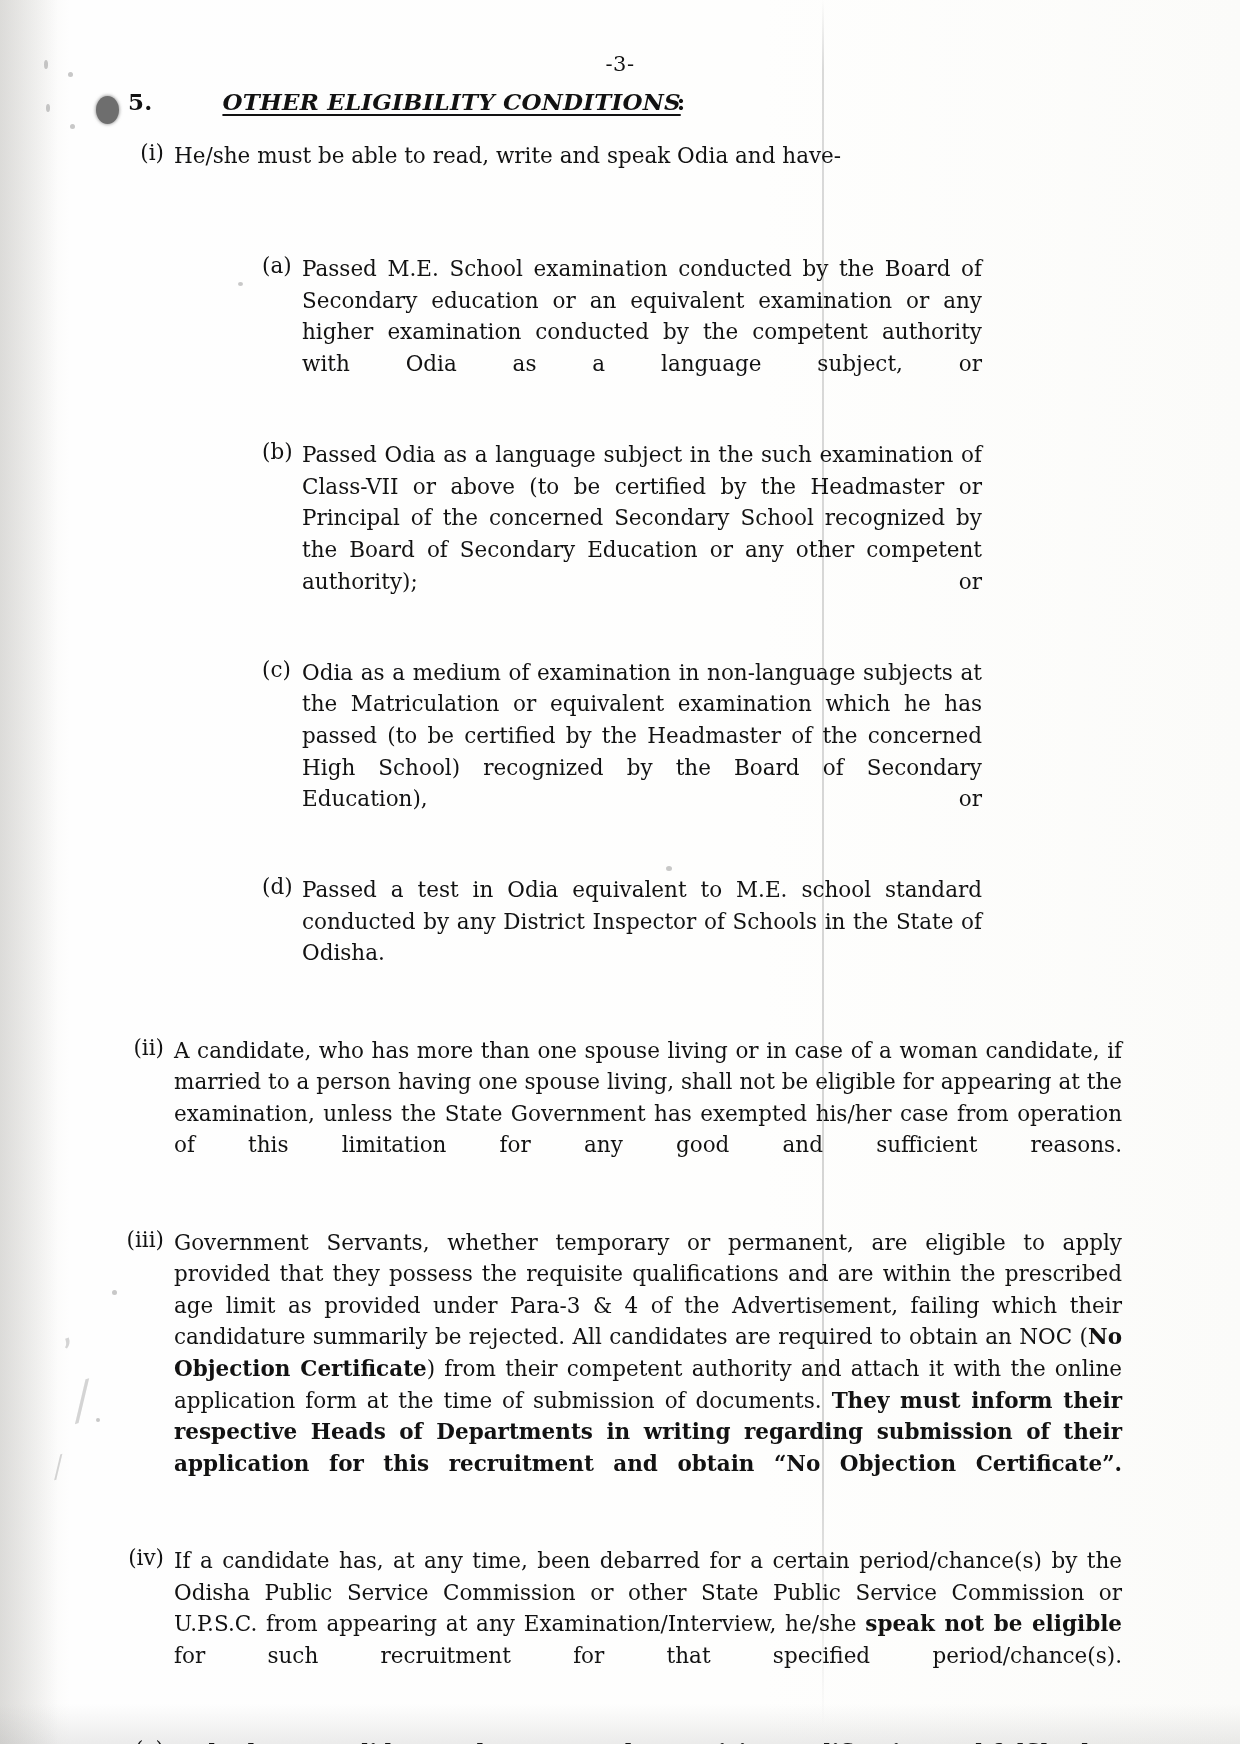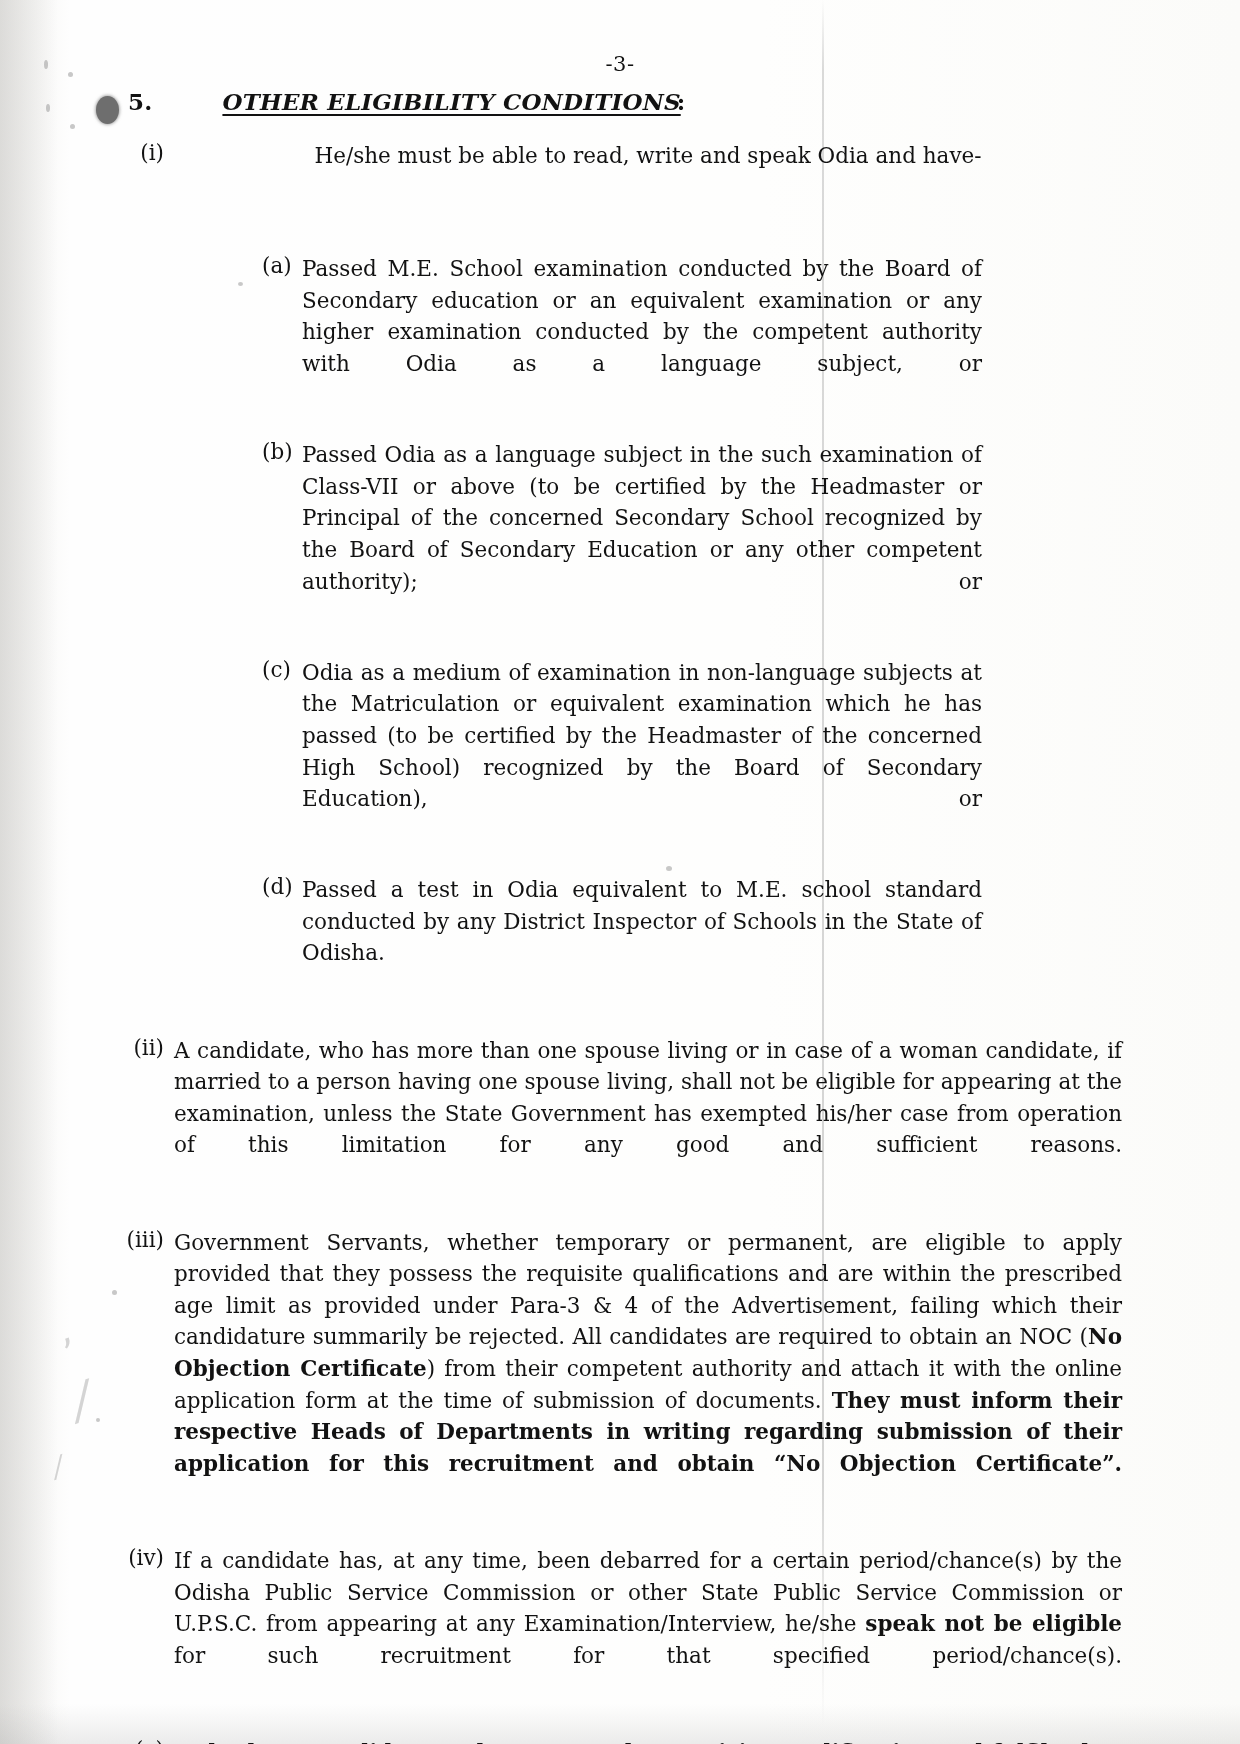--- a/index.html
+++ b/index.html
@@ -127,21 +127,21 @@
   <div class="heading">
     <span class="num">5.</span>
     <span><span class="ttl">OTHER ELIGIBILITY CONDITIONS</span><span class="colon">:</span></span>
   </div>
 
   <div class="body">
 
     <div class="lvl1 item-i">
       <div class="row">
         <span class="mark">(i)</span>
-        <span class="txt" style="text-align:center;">He/she must be able to read, write and speak Odia and have-</span>
+        <span class="txt" style="text-align:left;">He/she must be able to read, write and speak Odia and have-</span>
       </div>
     </div>
     <div class="gap-md"></div>
 
     <div class="lvl2">
       <div class="row">
         <span class="mark">(a)</span>
         <span class="txt">Passed M.E. School examination conducted by the Board of Secondary education or an equivalent examination or any higher examination conducted by the competent authority with Odia as a language subject, or</span>
       </div>
     </div>

